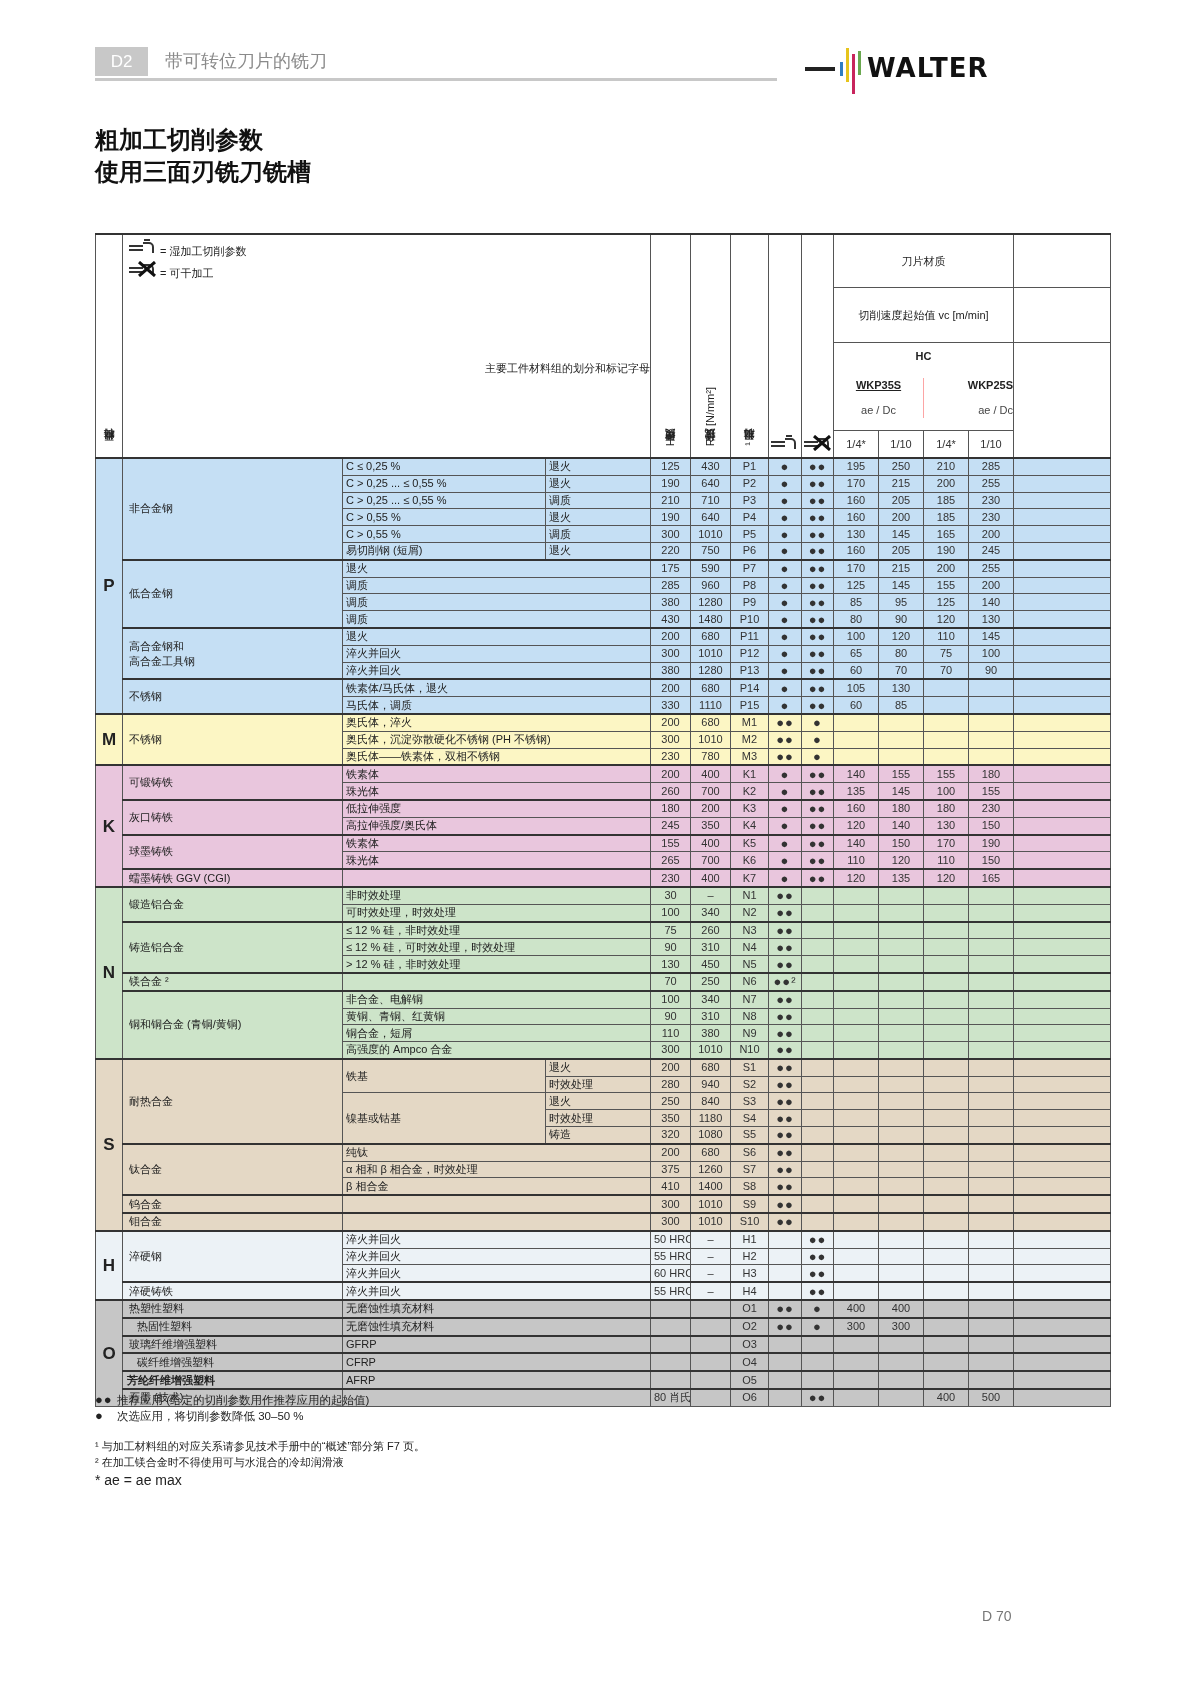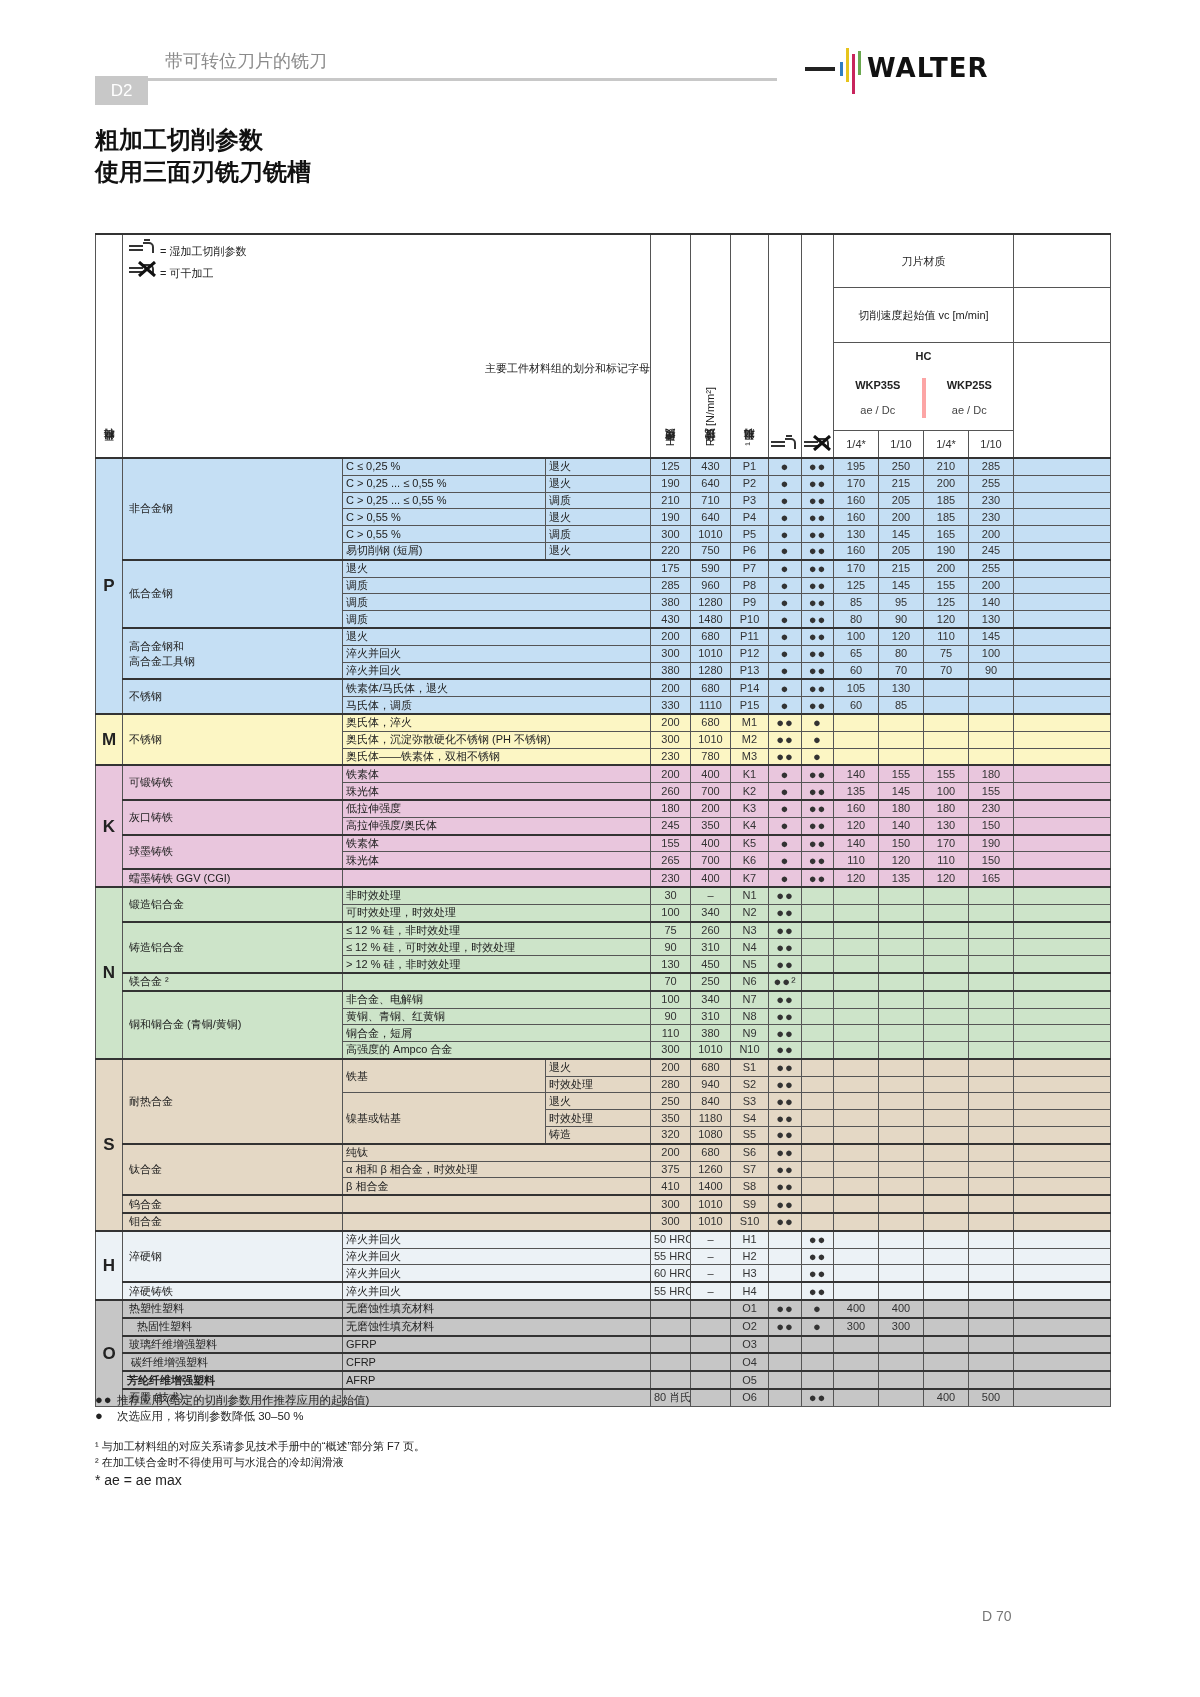--- a/index.html
+++ b/index.html
@@ -1,19 +1,19 @@
 <!DOCTYPE html>
 <html><head>
 <meta charset="utf-8">
 <style>
   html,body{margin:0;padding:0;background:#fff;}
   body{width:1200px;height:1697px;position:relative;overflow:hidden;font-family:"DejaVu Sans","Liberation Sans",sans-serif;color:#222;}
   .abs{position:absolute;}
   
-  #sec-badge{left:95px;top:47px;width:53px;height:29px;background:#c8c8c8;color:#fff;font-size:17px;line-height:29px;text-align:center;font-family:"Liberation Sans",sans-serif;margin-top:29px;}
+  #sec-badge{left:95px;top:47px;width:53px;height:29px;background:#c8c8c8;color:#fff;font-size:17px;line-height:29px;text-align:center;font-family:"Liberation Sans",sans-serif;}
   #sec-title{left:165px;top:49px;font-size:18px;color:#8a8a8a;}
   #sec-rule{left:95px;top:78px;width:682px;height:3px;background:#c8c8c8;}
   #logo{left:805px;top:45px;width:215px;height:50px;}
   #page-h1{left:95px;top:124px;font-size:24px;font-weight:bold;line-height:32px;color:#111;}
   
   #tbl{left:95px;top:233px;width:1015px;}
   table.grid{border-collapse:collapse;table-layout:fixed;width:1015px;font-size:11px;font-family:"Liberation Sans",sans-serif;}
   table.grid td{border:1px solid #555;padding:0 3px;height:15.8px;line-height:15px;white-space:nowrap;overflow:hidden;}
   table.grid td.n{text-align:center;color:#333;}
   table.grid td.g{font-weight:bold;font-size:17px;text-align:center;padding:0;}
@@ -122,24 +122,24 @@
       </tr>
       <tr>
         <td colspan="4" style="text-align:center;height:54px;">切削速度起始值 vc [m/min]</td>
         <td></td>
       </tr>
       <tr>
         <td colspan="4" style="padding:0;height:82px;vertical-align:top;">
           <div style="text-align:center;font-weight:bold;margin-top:6px;">HC</div>
           <div style="display:flex;margin-top:14px;">
             <div style="flex:1;text-align:center;">
-              <div style="font-weight:bold;">WKP35S</div>
+              <div style="font-weight:bold;text-decoration:underline;">WKP35S</div>
               <div style="margin-top:10px;color:#444;">ae / Dc</div>
             </div>
-            <div style="flex:1;text-align:center;border-left:4px solid #fca5a5;">
+            <div style="flex:1;text-align:right;border-left:1px solid #fca5a5;">
               <div style="font-weight:bold;">WKP25S</div>
               <div style="margin-top:10px;color:#444;">ae / Dc</div>
             </div>
           </div>
         </td>
         <td rowspan="2"></td>
       </tr>
       <tr>
         <td class="n" style="border-top:none;height:26px;">1/4*</td>
         <td class="n" style="border-top:none;">1/10</td>
@@ -855,21 +855,21 @@
           <td class="n">O3</td>
           <td class="n dots"></td>
           <td class="n dots"></td>
           <td class="n"></td>
           <td class="n"></td>
           <td class="n"></td>
           <td class="n"></td>
           <td></td>
         </tr>
         <tr class="O top">
-          <td class="O" rowspan="1" style="white-space: normal; padding-left: 8px;">碳纤维增强塑料</td>
+          <td class="O" rowspan="1" style="white-space: normal; padding-left: 14px;">碳纤维增强塑料</td>
           <td class="O" colspan="2">CFRP</td>
           <td class="n"></td>
           <td class="n"></td>
           <td class="n">O4</td>
           <td class="n dots"></td>
           <td class="n dots"></td>
           <td class="n"></td>
           <td class="n"></td>
           <td class="n"></td>
           <td class="n"></td>

